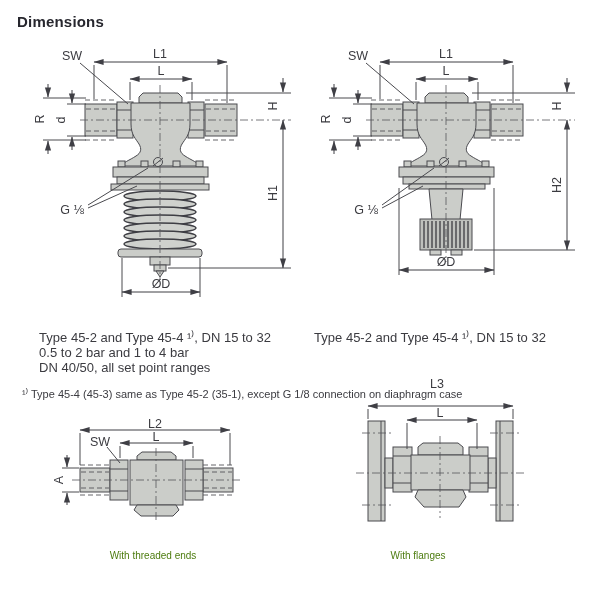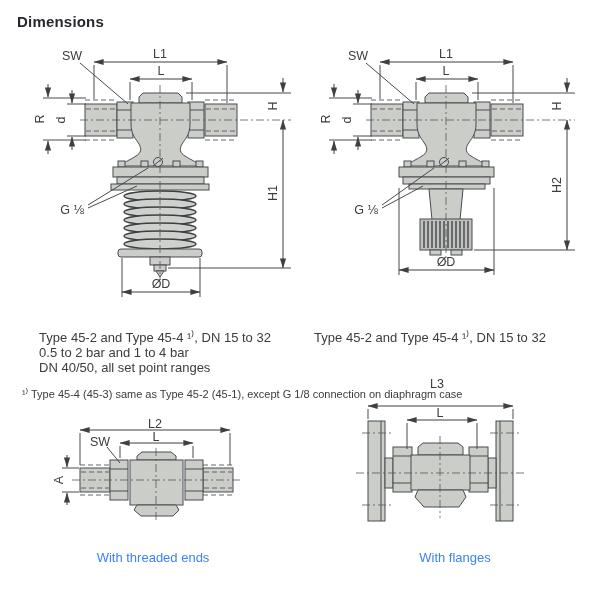--- a/index.html
+++ b/index.html
@@ -6,21 +6,21 @@
   .page{position:relative;width:600px;height:590px;background:#ffffff;overflow:hidden;
         font-family:"Liberation Sans", sans-serif;color:#3b3b40;}
   .title{position:absolute;left:17px;top:13px;font-size:15px;font-weight:bold;color:#27272e;letter-spacing:.2px;}
   svg{position:absolute;left:0;top:0;}
   .lbl{position:absolute;font-size:12.5px;color:#3b3b40;white-space:nowrap;
        transform:translate(-50%,-50%);line-height:1;}
   .rot{transform:translate(-50%,-50%) rotate(-90deg);}
   .cap{position:absolute;font-size:13px;line-height:15px;text-align:left;
        transform:translateX(-50%);white-space:nowrap;color:#3b3b40;}
   .foot{position:absolute;font-size:11px;color:#3b3b40;white-space:nowrap;}
-  .figcap{position:absolute;font-size:13px;transform:translateX(-50%);white-space:nowrap;color:#3b82f6;}
+  .figcap{position:absolute;font-size:10px;transform:translateX(-50%);white-space:nowrap;color:#4d7c0f;}
   .ln{stroke:#4a4a4f;stroke-width:1;fill:none;}
   .dim{stroke:#3f3f45;stroke-width:1;fill:none;}
   .cl{stroke:#55555a;stroke-width:.8;stroke-dasharray:8 3 2 3;fill:none;}
   .dash{stroke:#55555a;stroke-width:.9;stroke-dasharray:5 3;fill:none;}
   .fill{fill:#cbcdc9;stroke:#4a4a4f;stroke-width:1;}
   .fill2{fill:#cfd1cd;stroke:#3e3e44;stroke-width:1.5;}
   .knob{fill:#bfc1bd;stroke:#4a4a4f;stroke-width:1;}
   .stripe{stroke:#45454a;stroke-width:1.4;}
 </style>
 </head>
@@ -287,18 +287,18 @@
 
   <div class="cap" style="left:155px;top:330px">
     <div>Type 45-2 and Type 45-4 ¹⁾, DN 15 to 32</div>
     <div>0.5 to 2 bar and 1 to 4 bar</div>
     <div>DN 40/50, all set point ranges</div>
   </div>
   <div class="cap" style="left:430px;top:330px">
     <div>Type 45-2 and Type 45-4 ¹⁾, DN 15 to 32</div>
   </div>
 
-  <div class="foot" style="left:22px;top:386px">¹⁾ Type 45-4 (45-3) same as Type 45-2 (45-1), except G 1/8 connection on diaphragm case</div>
+  <div class="foot" style="left:22px;top:386px">¹⁾ Type 45-4 (45-3) same as Type 45-2 (35-1), except G 1/8 connection on diaphragm case</div>
 
   <div class="figcap" style="left:153px;top:550px">With threaded ends</div>
-  <div class="figcap" style="left:455px;top:550px">With flanges</div>
+  <div class="figcap" style="left:418px;top:550px">With flanges</div>
 
 </div>
 
 </body></html>

